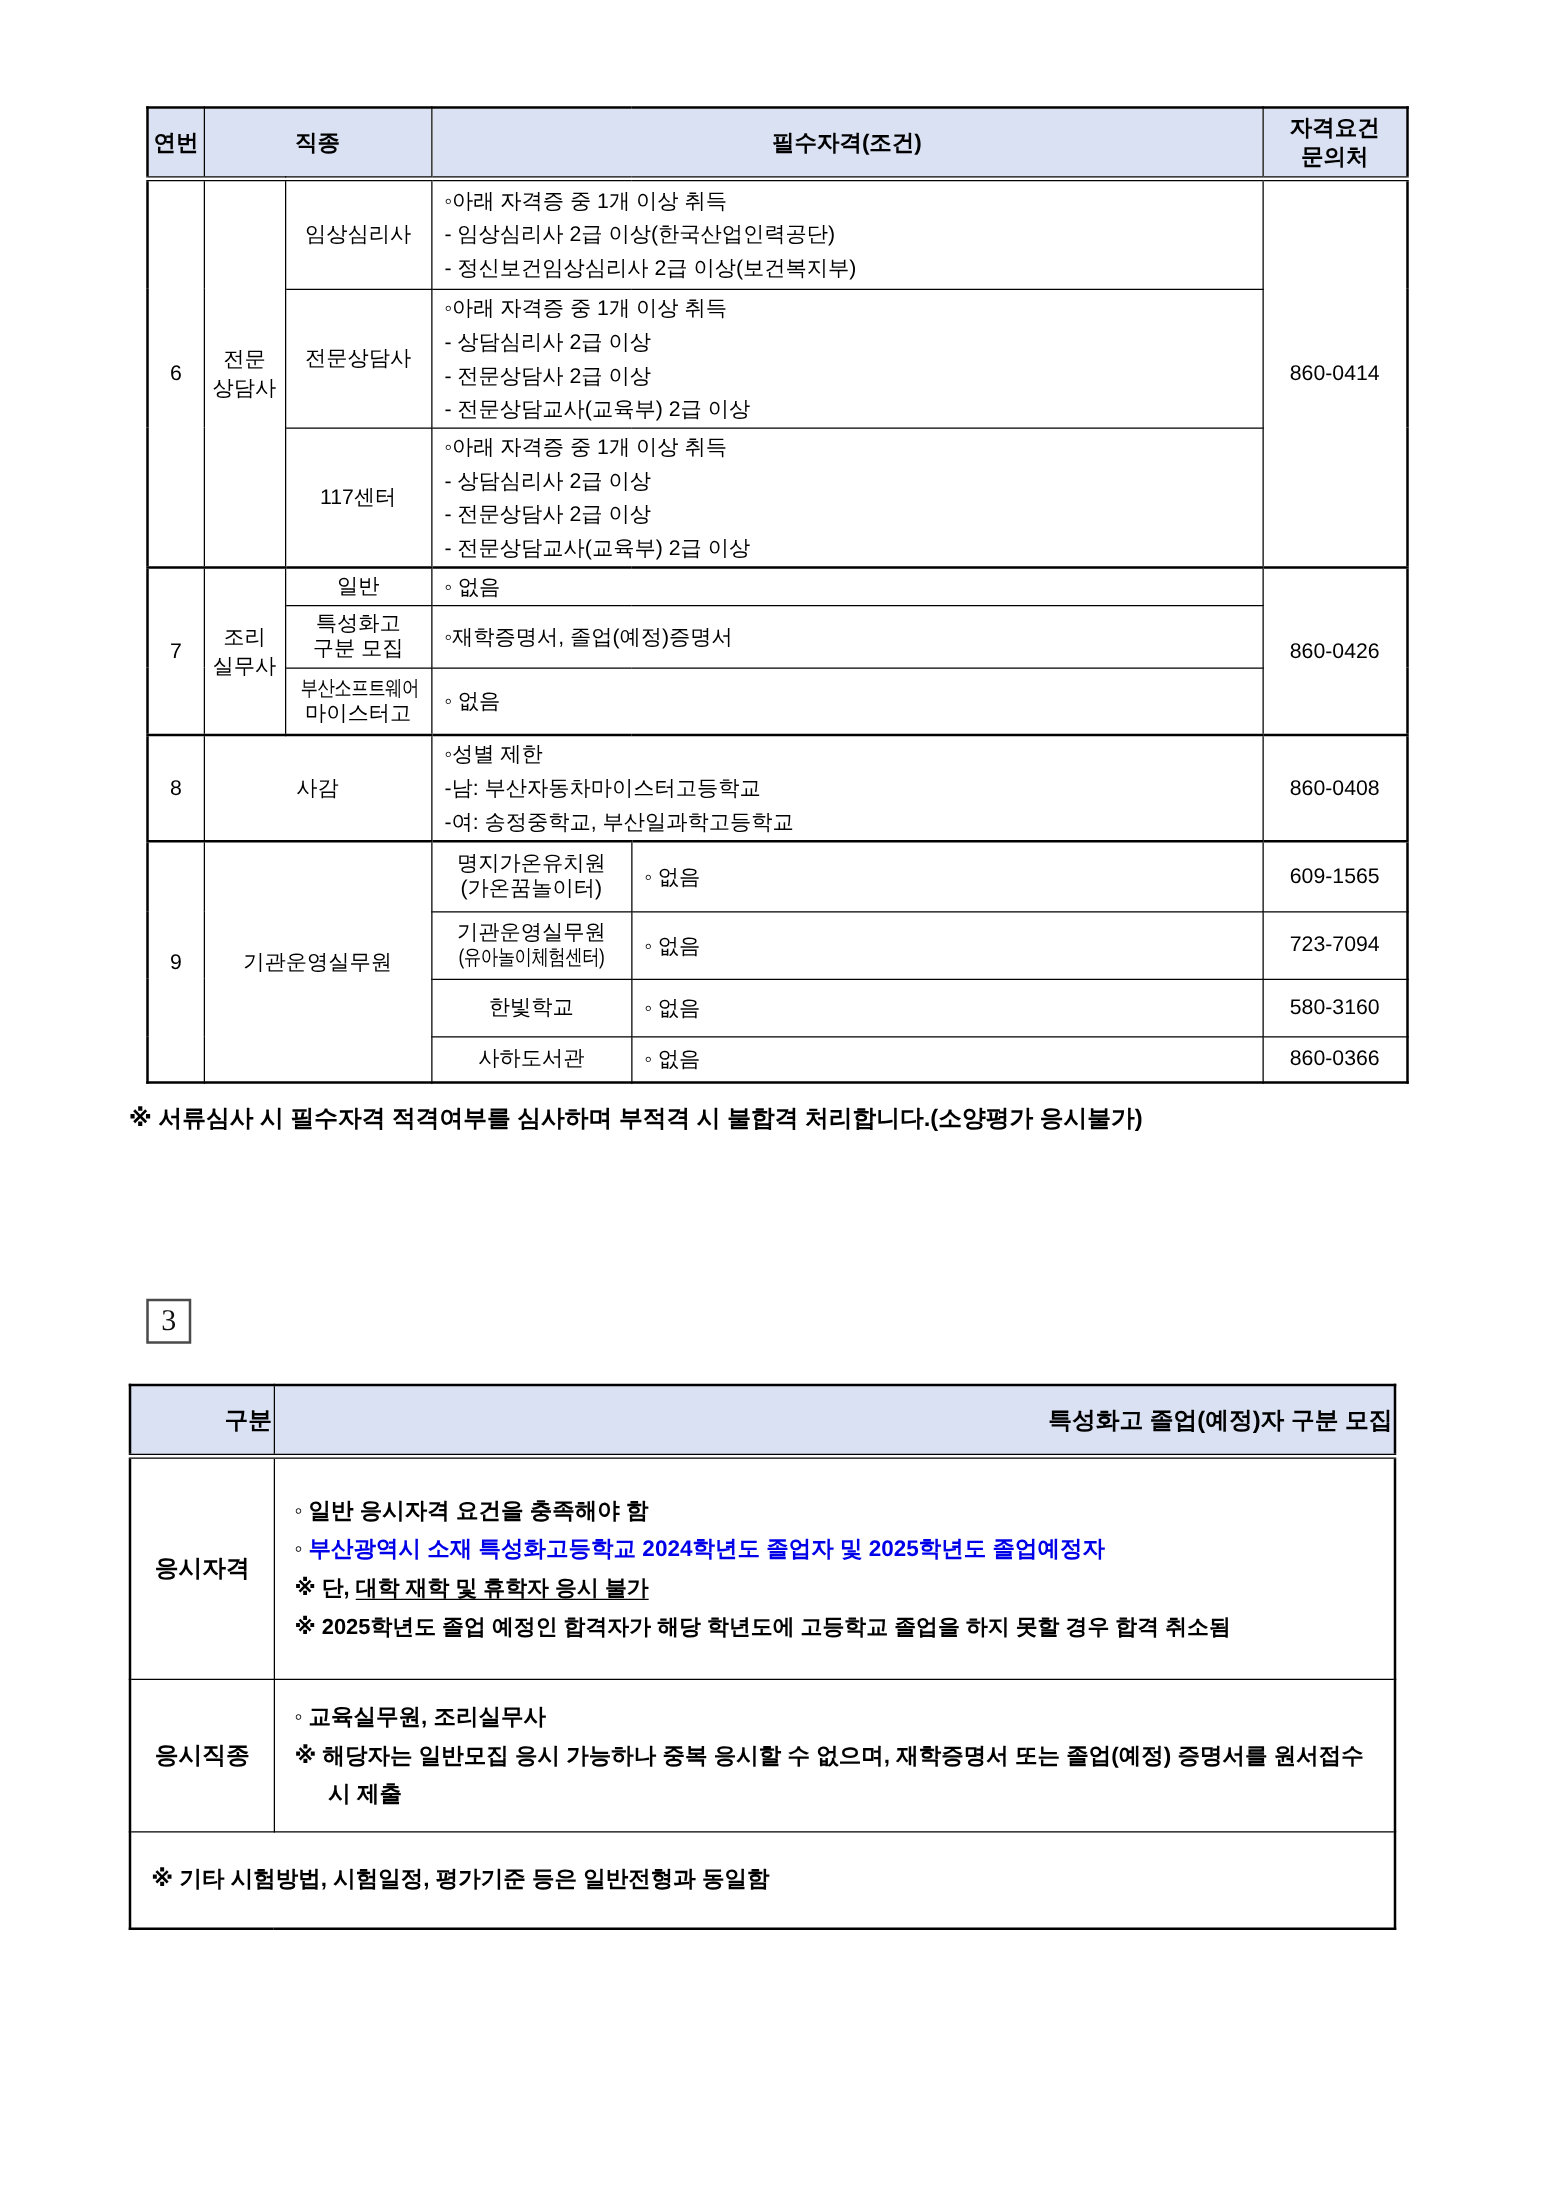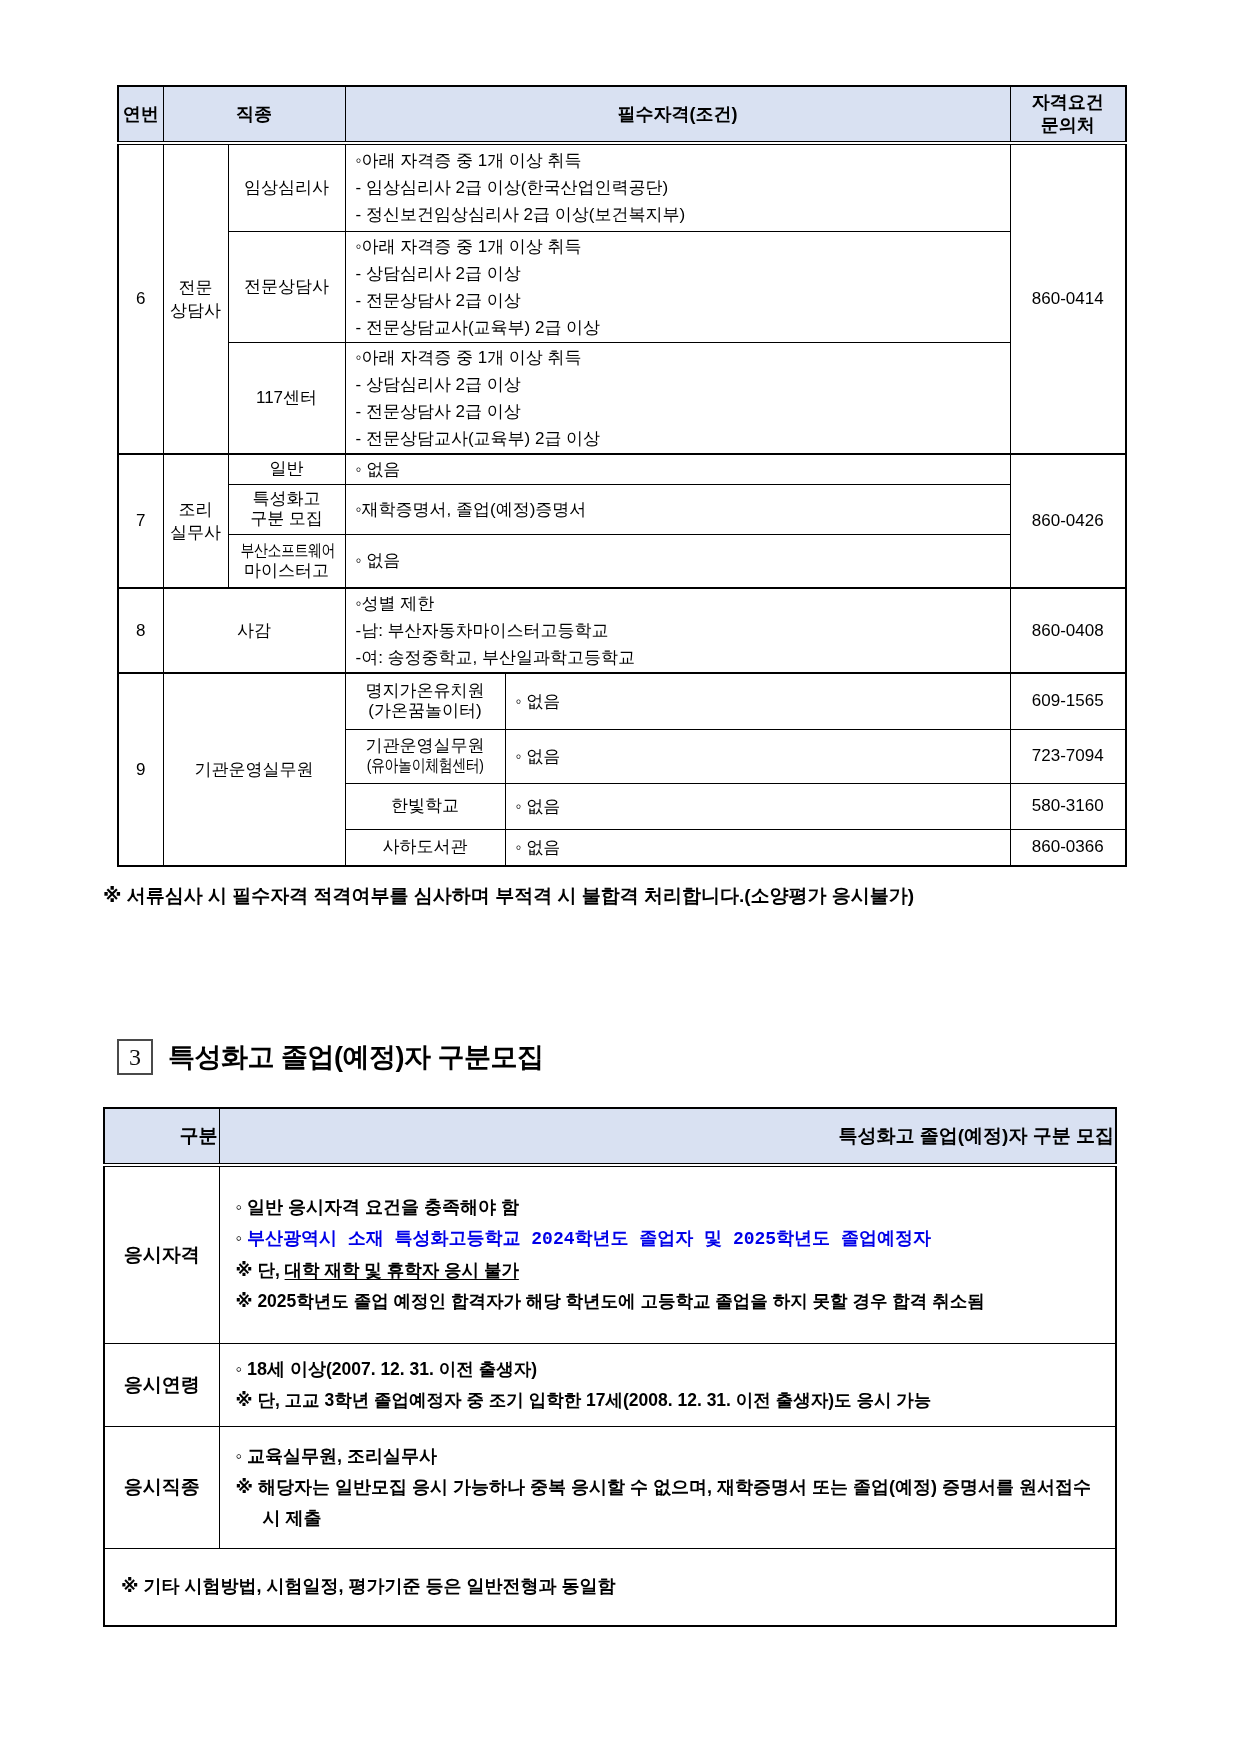--- a/index.html
+++ b/index.html
@@ -42,21 +42,21 @@
   .t2 { margin:32px 0 0 103px; width:1012px; border:2px solid #000; }
   .t2 th, .t2 td { border:1px solid #000; vertical-align:middle; overflow:hidden; }
   .t2 tr.head th {
     background:#d9e1f2; border-bottom:4px double #000;
     font-size:19px; font-weight:bold; text-align:right; height:52px;
   }
   .t2 .label { font-size:19px; font-weight:bold; text-align:center; }
   .t2 .content { padding:10px 16px; }
   .t2 .line { line-height:31px; font-size:18px; font-weight:bold; }
   .t2 .reg { font-weight:bold; font-size:17.5px; }
-  .blue { color:#0000e8;font-family:Liberation Mono, monospace; }
+  .blue { color:#0000e8; }
   .u { text-decoration:underline; text-underline-offset:3px; }
   .hang { padding-left:27px; text-indent:-27px; }
   .t2 .footrow td { padding:10px 16px; }
 </style>
 </head>
 <body>
 
 <div>
 
   <table class="t1">
@@ -182,21 +182,20 @@
       <td class="l">◦ 없음</td>
       <td class="contact">860-0366</td>
     </tr>
     </tbody>
   </table>
 
   <div class="note">※ 서류심사 시 필수자격 적격여부를 심사하며 부적격 시 불합격 처리합니다.(소양평가 응시불가)</div>
 
   <div class="sec">
     <span class="numbox">3</span>
-    <span class="title">특성화고 졸업(예정)자 구분모집</span>
   </div>
 
   <table class="t2">
     <colgroup>
         <col style="width:115px">
         <col style="width:897px">
       </colgroup>
     <tbody>
     <tr class="head">
       <th>구분</th>
@@ -206,27 +205,20 @@
     <tr style="height:178px">
       <td class="label">응시자격</td>
       <td class="content">
         <div class="line">◦ 일반 응시자격 요건을 충족해야 함</div>
         <div class="line"><span>◦ </span><span class="blue">부산광역시 소재 특성화고등학교 2024학년도 졸업자 및 2025학년도 졸업예정자</span></div>
         <div class="line reg"><span>※ 단, </span><span class="u">대학 재학 및 휴학자 응시 불가</span></div>
         <div class="line reg">※ 2025학년도 졸업 예정인 합격자가 해당 학년도에 고등학교 졸업을 하지 못할 경우 합격 취소됨</div>
       </td>
     </tr>
 
-    <tr style="height:80px">
-      <td class="label">응시연령</td>
-      <td class="content">
-        <div class="line"><span>◦ 18세 이상</span><span class="reg">(2007. 12. 31. 이전 출생자)</span></div>
-        <div class="line reg">※ 단, 고교 3학년 졸업예정자 중 조기 입학한 17세(2008. 12. 31. 이전 출생자)도 응시 가능</div>
-      </td>
-    </tr>
 
     <tr style="height:122px">
       <td class="label">응시직종</td>
       <td class="content">
         <div class="line">◦ 교육실무원, 조리실무사</div>
         <div class="line hang">※ 해당자는 일반모집 응시 가능하나 중복 응시할 수 없으며, 재학증명서 또는 졸업(예정) 증명서를 원서접수 시 제출</div>
       </td>
     </tr>
 
     <tr class="footrow" style="height:78px">

